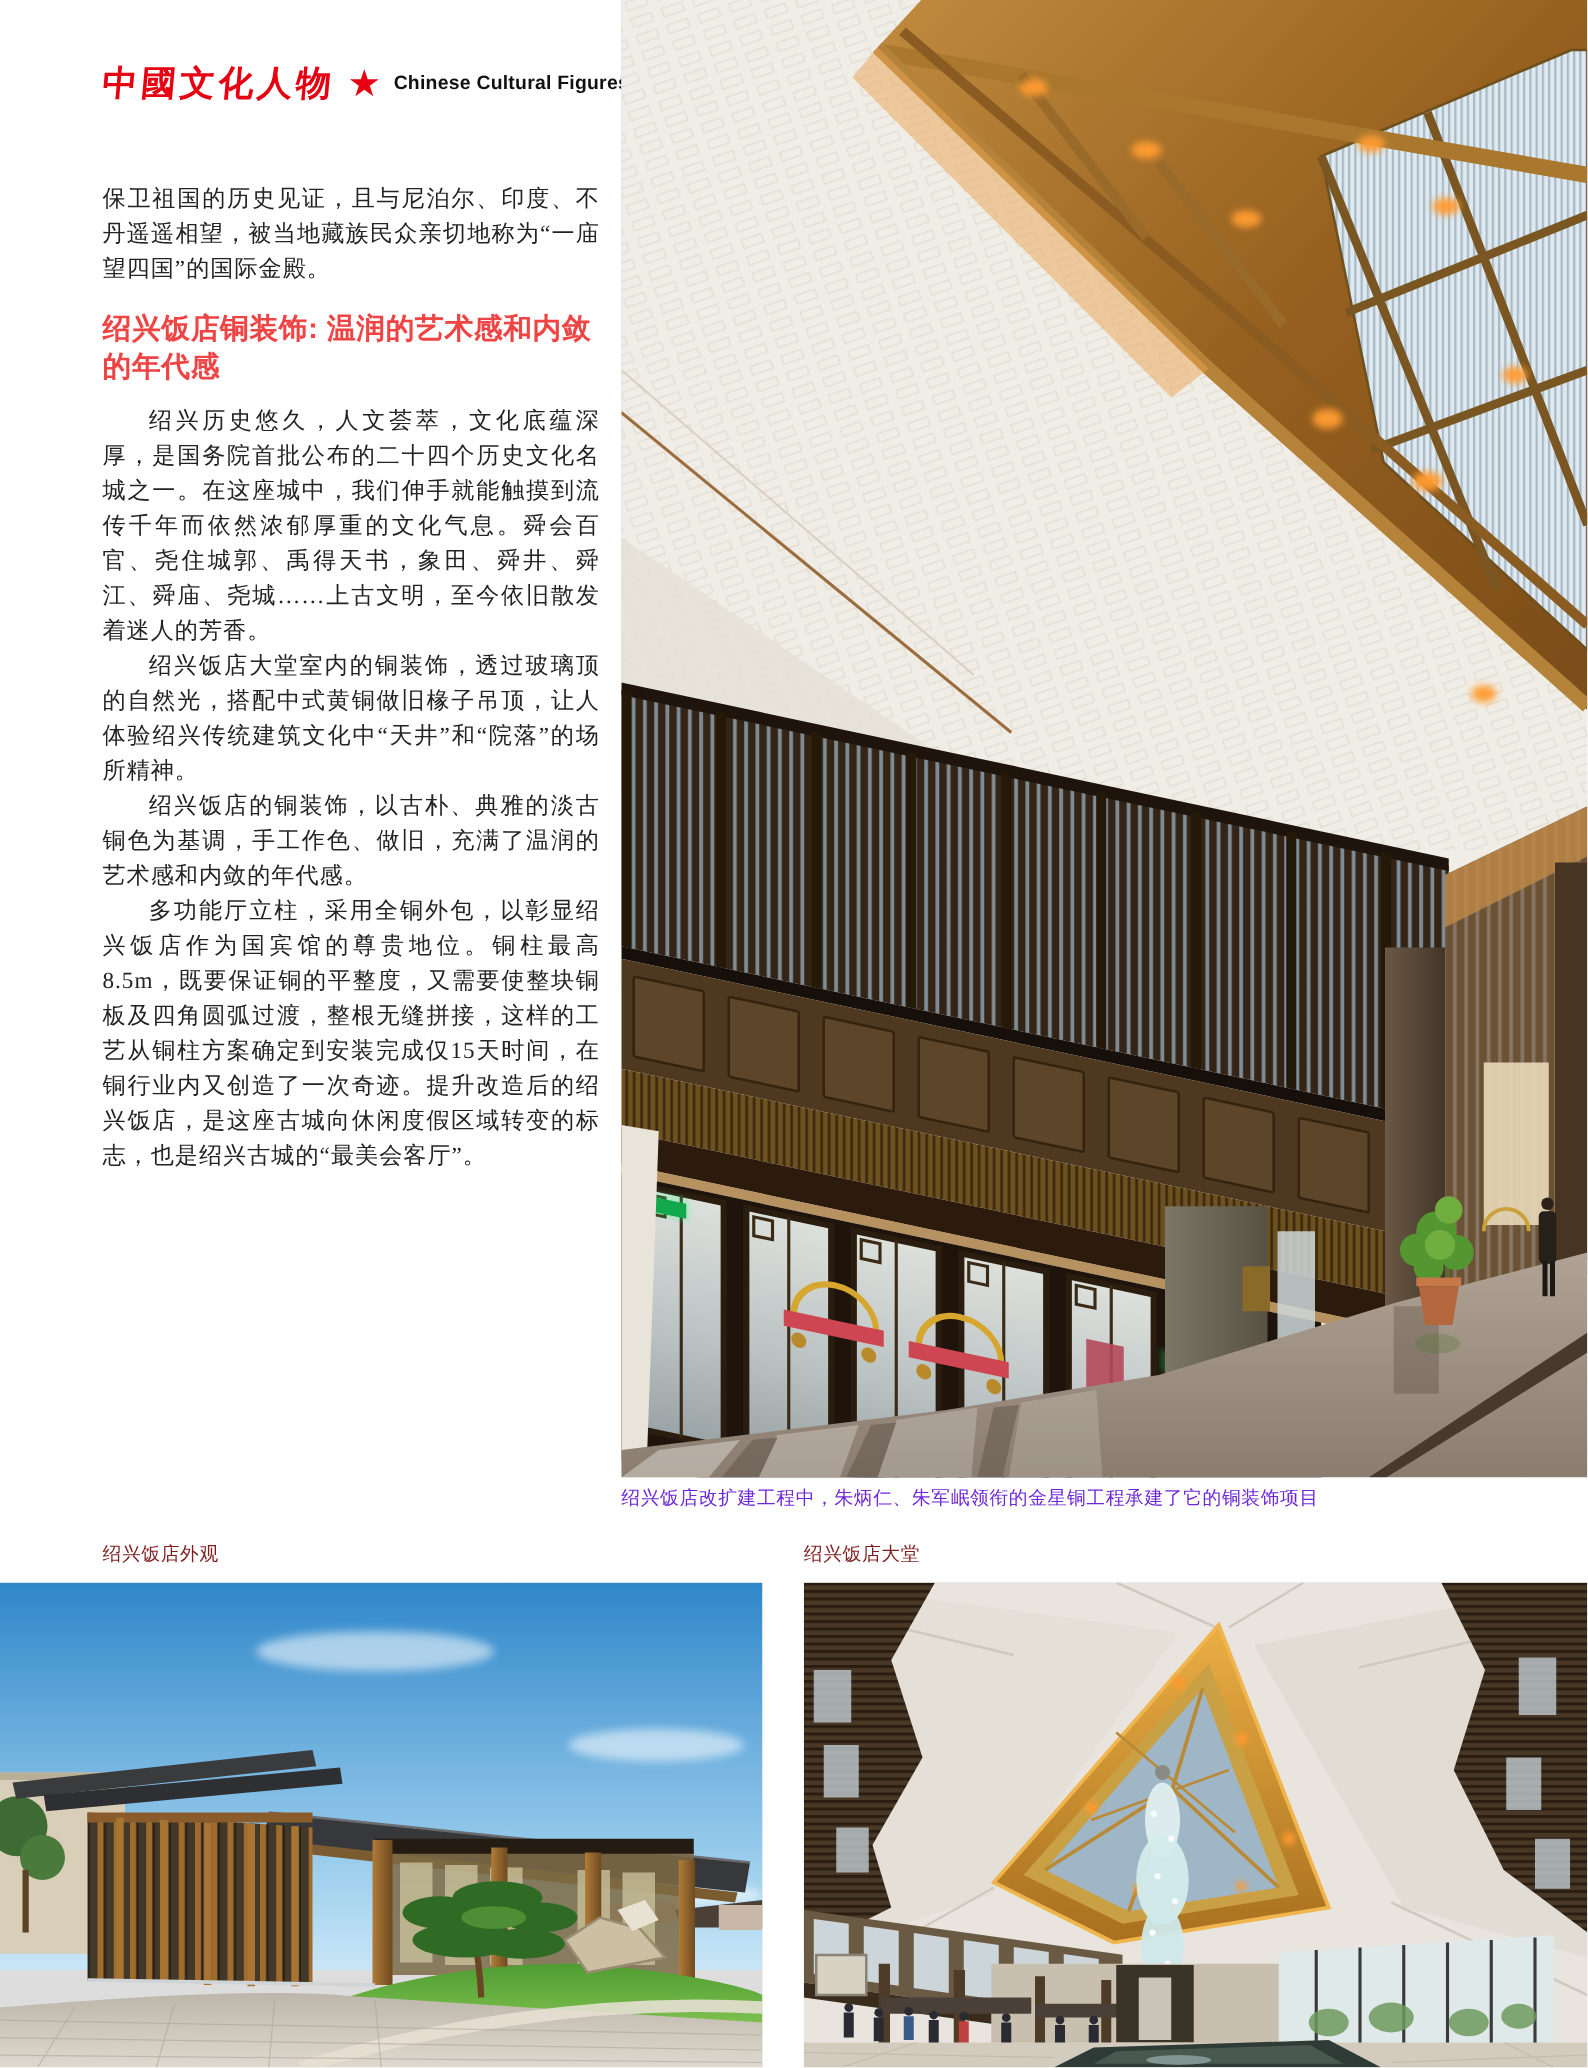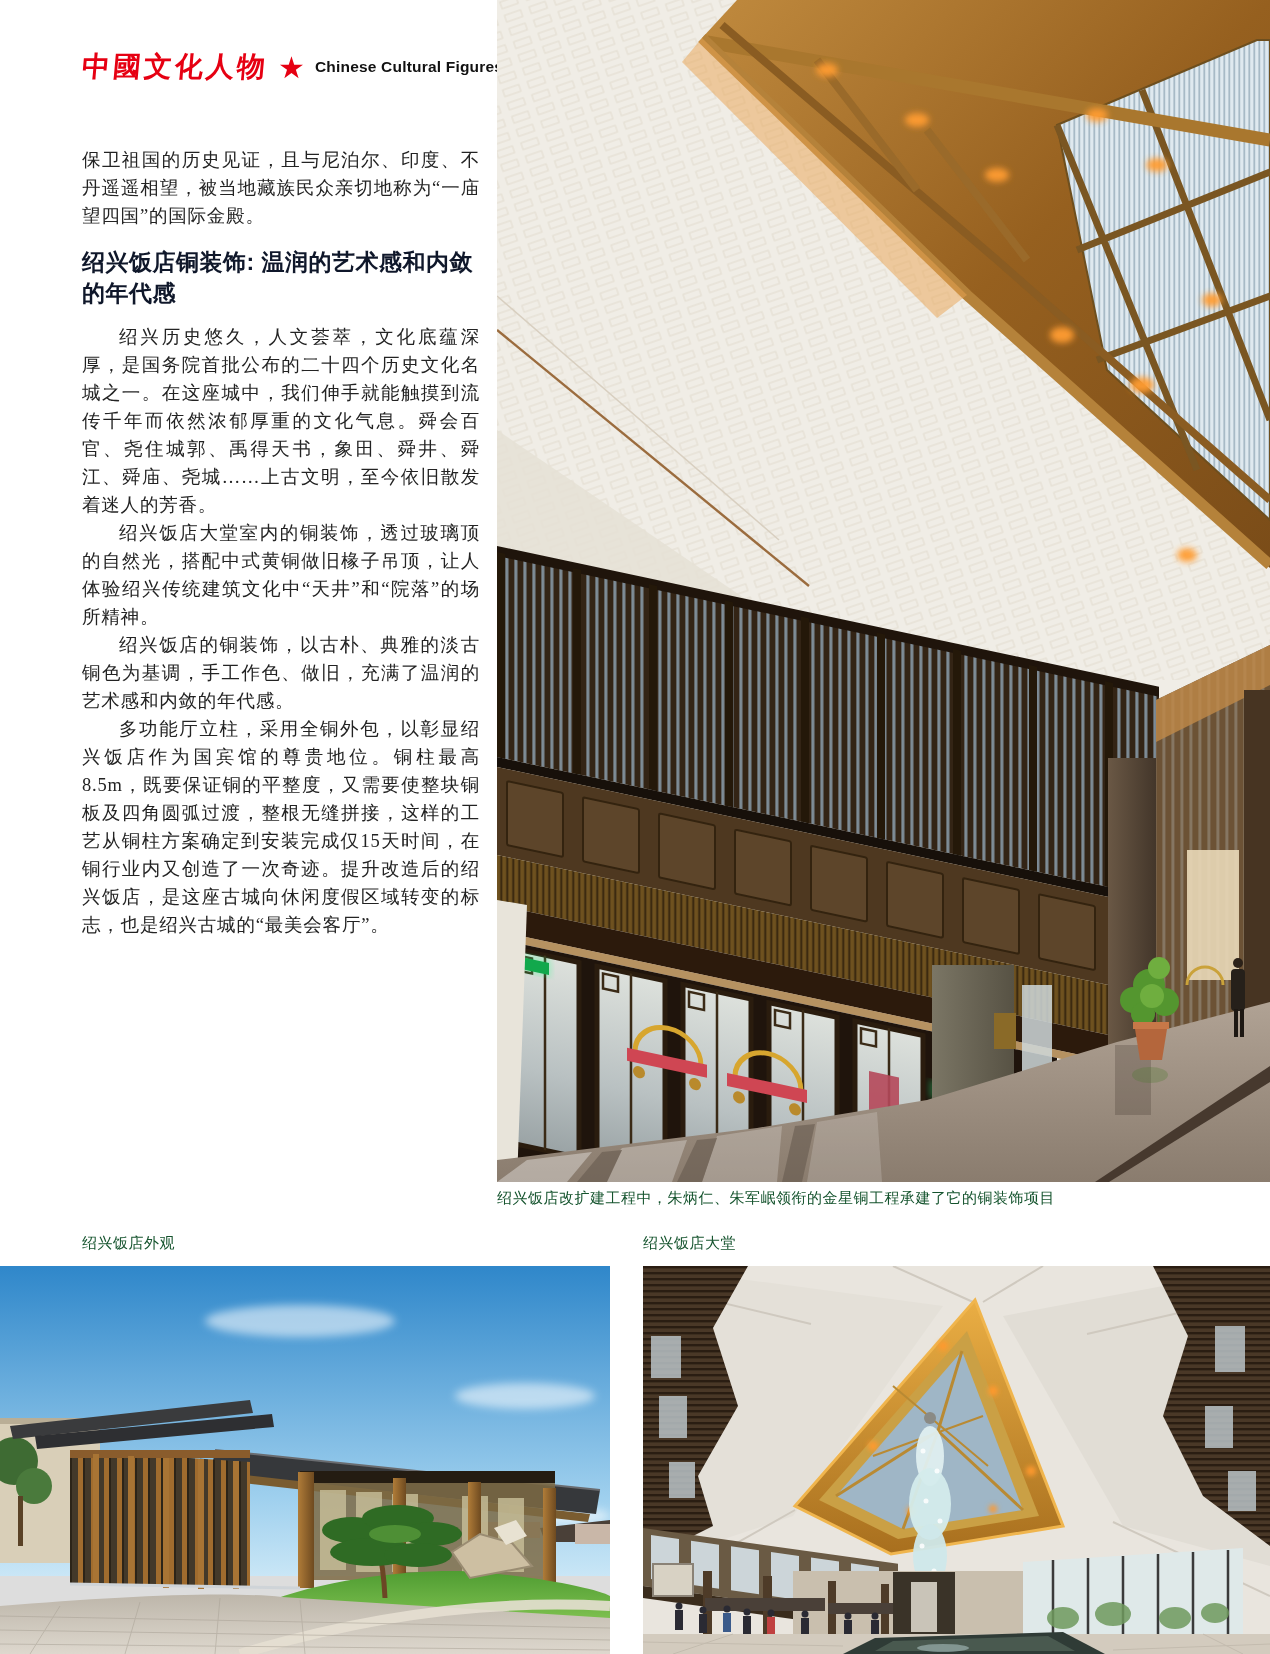--- a/index.html
+++ b/index.html
@@ -13,35 +13,35 @@
              font-family:"DejaVu Sans",sans-serif;transform:skewX(-5deg);}
   .brand .star{color:#e60012;font-size:30px;line-height:1;transform:translateY(1px);}
   .brand .en{color:#111;font-weight:bold;font-size:15.5px;letter-spacing:0.2px;}
 
   
   .col{position:absolute;left:82px;top:146px;width:398px;color:#232323;
        font-family:"Liberation Serif",serif;font-size:18.5px;line-height:28px;
        text-align:justify;text-justify:inter-ideograph;letter-spacing:0.8px;}
   .col p{margin:0;}
   .col p.indent{text-indent:2em;}
-  .col h2{font-family:"Liberation Sans",sans-serif;color:#0f172a;font-size:23px;
+  .col h2{font-family:"Liberation Sans",sans-serif;color:#ef4444;font-size:23px;
           line-height:31px;margin:17px 0 14px 0;letter-spacing:0.5px;font-weight:bold;
           text-align:left;}
 
   
   figure{margin:0;padding:0;}
   .photo{position:absolute;overflow:hidden;background:#ddd;}
   .photo svg{display:block;width:100%;height:100%;}
   .photo-main{left:497px;top:0;width:773px;height:1182px;}
   .photo-ext{left:0;top:1266px;width:610px;height:388px;}
   .photo-lobby{left:643px;top:1266px;width:627px;height:388px;}
 
   .caption-main{position:absolute;left:497px;top:1189px;width:760px;
-                font-size:15px;color:#14532d;letter-spacing:0.5px;}
-  .label{position:absolute;font-size:15px;color:#14532d;letter-spacing:0.5px;}
+                font-size:15px;color:#6d28d9;letter-spacing:0.5px;}
+  .label{position:absolute;font-size:15px;color:#7f1d1d;letter-spacing:0.5px;}
   .label-ext{left:82px;top:1234px;}
   .label-lobby{left:643px;top:1234px;text-align:center;}
 </style>
 </head>
 <body>
 
 <div class="page">
 
   <div class="brand">
     <span class="cn">中國文化人物</span>

